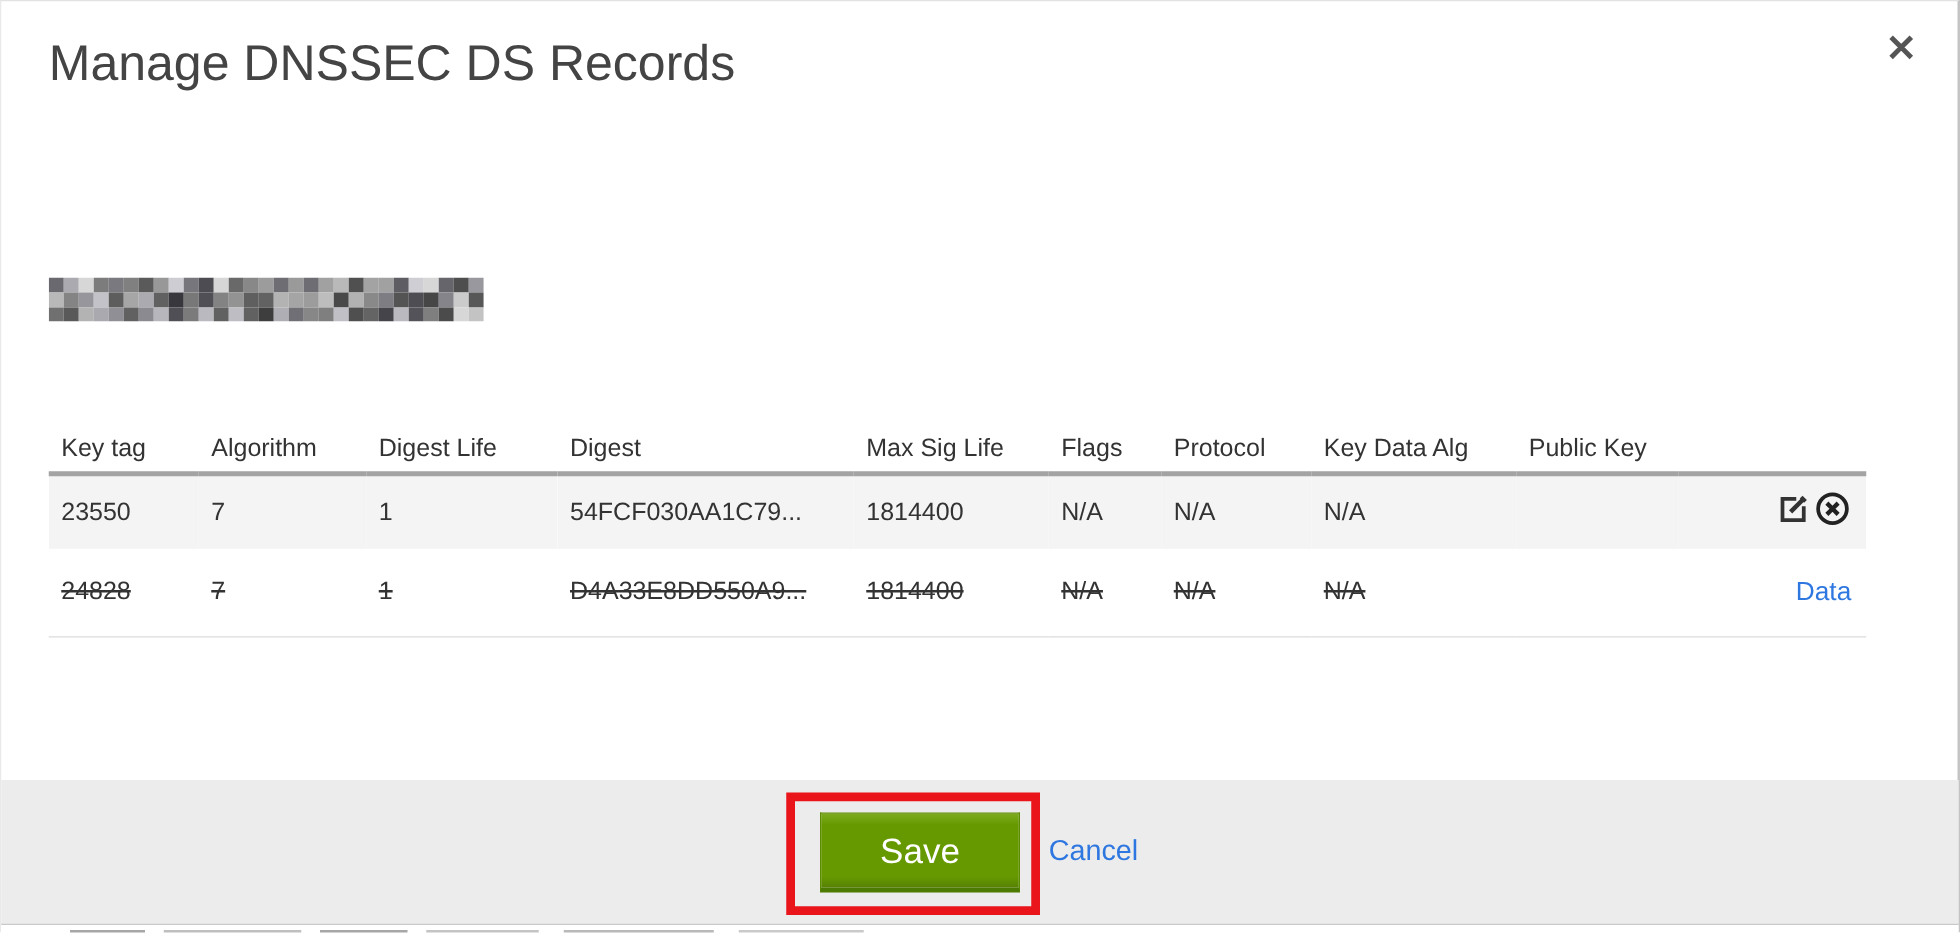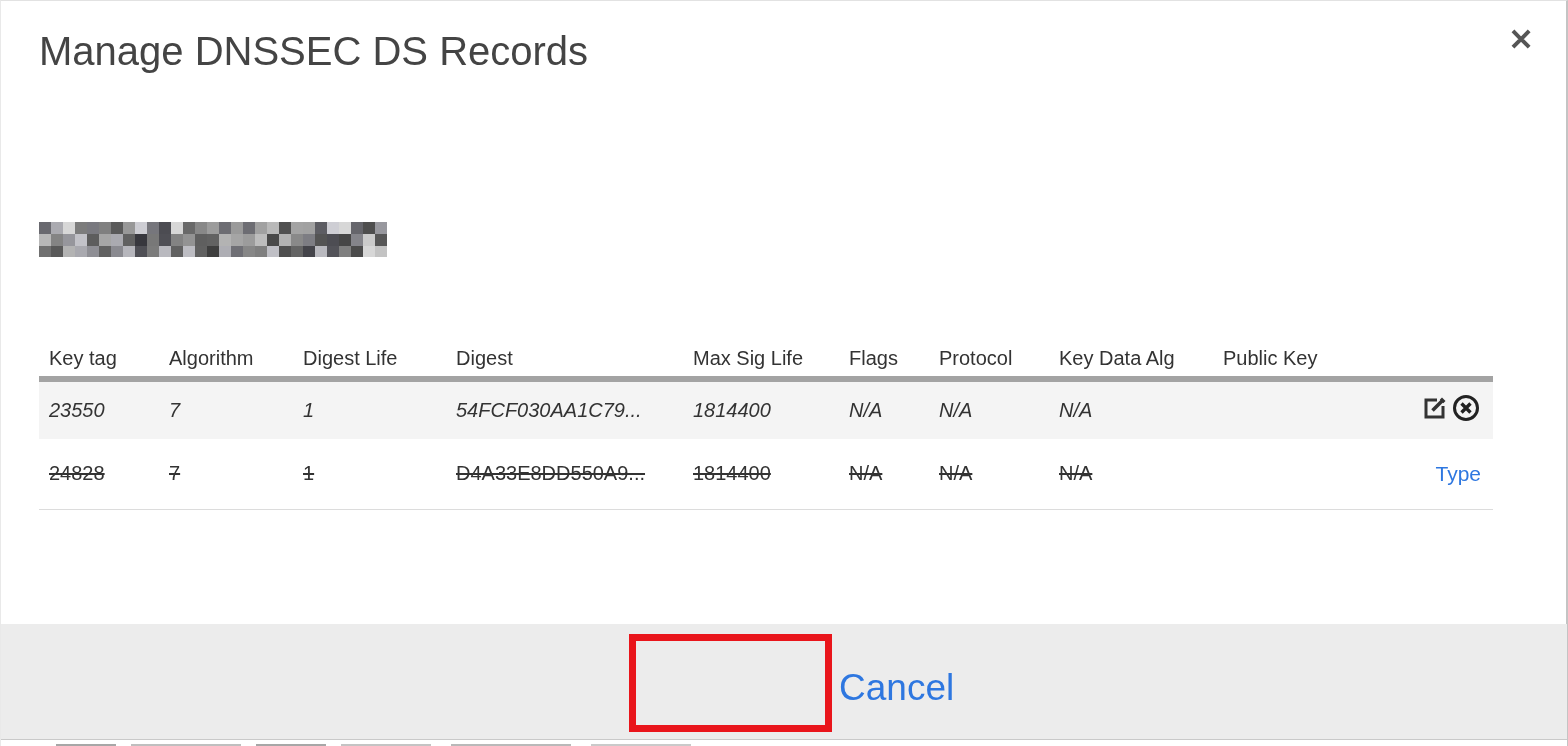--- a/index.html
+++ b/index.html
@@ -44,21 +44,21 @@
   .ds-table {
     position:absolute; left:38px; top:340px; width:1454px;
     border-collapse:collapse; table-layout:fixed;
     font-size:20px; color:#333;
   }
   .ds-table th, .ds-table td {
     text-align:left; padding-left:10px; overflow:hidden; white-space:nowrap;
     font-weight:normal; vertical-align:middle;
   }
   .ds-table thead tr { height:38px; }
-  .ds-table tbody tr.row-normal  { height:60px; background:#f4f4f4; border-top:6px solid #a3a3a3;font-style:italic; }
+  .ds-table tbody tr.row-normal  { height:60px; background:#f4f4f4; border-top:4px solid #a3a3a3; }
   .ds-table tbody tr.row-deleted { height:70px; background:#ffffff; border-bottom:1px solid #dcdcdc; }
   .ds-table tbody tr.row-deleted td { text-decoration:line-through; }
   .ds-table td.actions, .ds-table th.actions { text-align:right; padding-right:12px; text-decoration:none; }
   .col-keytag{width:120px}.col-alg{width:134px}.col-dtype{width:153px}.col-digest{width:237px}
   .col-msl{width:156px}.col-flags{width:90px}.col-proto{width:120px}.col-kda{width:164px}
   .col-pk{width:130px}.col-actions{width:150px}
   .action-icons { display:inline-flex; align-items:center; gap:2px; }
   .icon-btn { background:none; border:none; padding:0; cursor:pointer; line-height:0; }
   .undo-link, .cancel-link { color:#2e77e0; text-decoration:none; cursor:pointer; }
   .undo-link { font-size:21px; text-decoration:none !important; display:inline-block; }
@@ -76,21 +76,21 @@
   .red-annotation {
     position:absolute; left:628px; top:633px; width:203px; height:98px;
     border:7px solid #e9151b; background:transparent; pointer-events:none;
   }
   .save-btn {
     position:absolute; left:655px; top:649px; width:160px; height:64px;
     background:linear-gradient(#7cab1f, #669900 15%, #669900 85%, #568203);
     border:1px solid #5d8c00; border-bottom:4px solid #4d7a00;
     color:#fff; font-size:28px; font-family:inherit; cursor:pointer;
   }
-  .cancel-link { position:absolute; left:838px; top:666px; font-size:37px; }
+  .cancel-link { position:absolute; left:838px; top:666px; font-size:23px; }
   
   .page-peek { position:absolute; left:0; top:739px; width:1566px; height:7px; background:#fff; }
   .page-peek i { position:absolute; bottom:0; height:3px; background:#8a8a8a; opacity:.75; }
   .page-peek i:nth-child(1){left:55px;width:60px}
   .page-peek i:nth-child(2){left:130px;width:110px;opacity:.55}
   .page-peek i:nth-child(3){left:255px;width:70px}
   .page-peek i:nth-child(4){left:340px;width:90px;opacity:.5}
   .page-peek i:nth-child(5){left:450px;width:120px;opacity:.6}
   .page-peek i:nth-child(6){left:590px;width:100px;opacity:.45}
 </style>
@@ -154,29 +154,30 @@
         <td>24828</td>
         <td>7</td>
         <td>1</td>
         <td>D4A33E8DD550A9...</td>
         <td>1814400</td>
         <td>N/A</td>
         <td>N/A</td>
         <td>N/A</td>
         <td></td>
         <td class="actions">
-          <a class="undo-link" href="#">Type</a>
+          <a class="undo-link" href="#">Data</a>
         </td>
       </tr>
     </tbody>
   </table>
 
 
   <div class="footer"></div>
 
+  <button class="save-btn">Save</button>
   <div class="red-annotation"></div>
   <a class="cancel-link" href="#">Cancel</a>
 
   <div class="page-peek">
     <i></i>
       <i></i>
       <i></i>
       <i></i>
       <i></i>
       <i></i>

